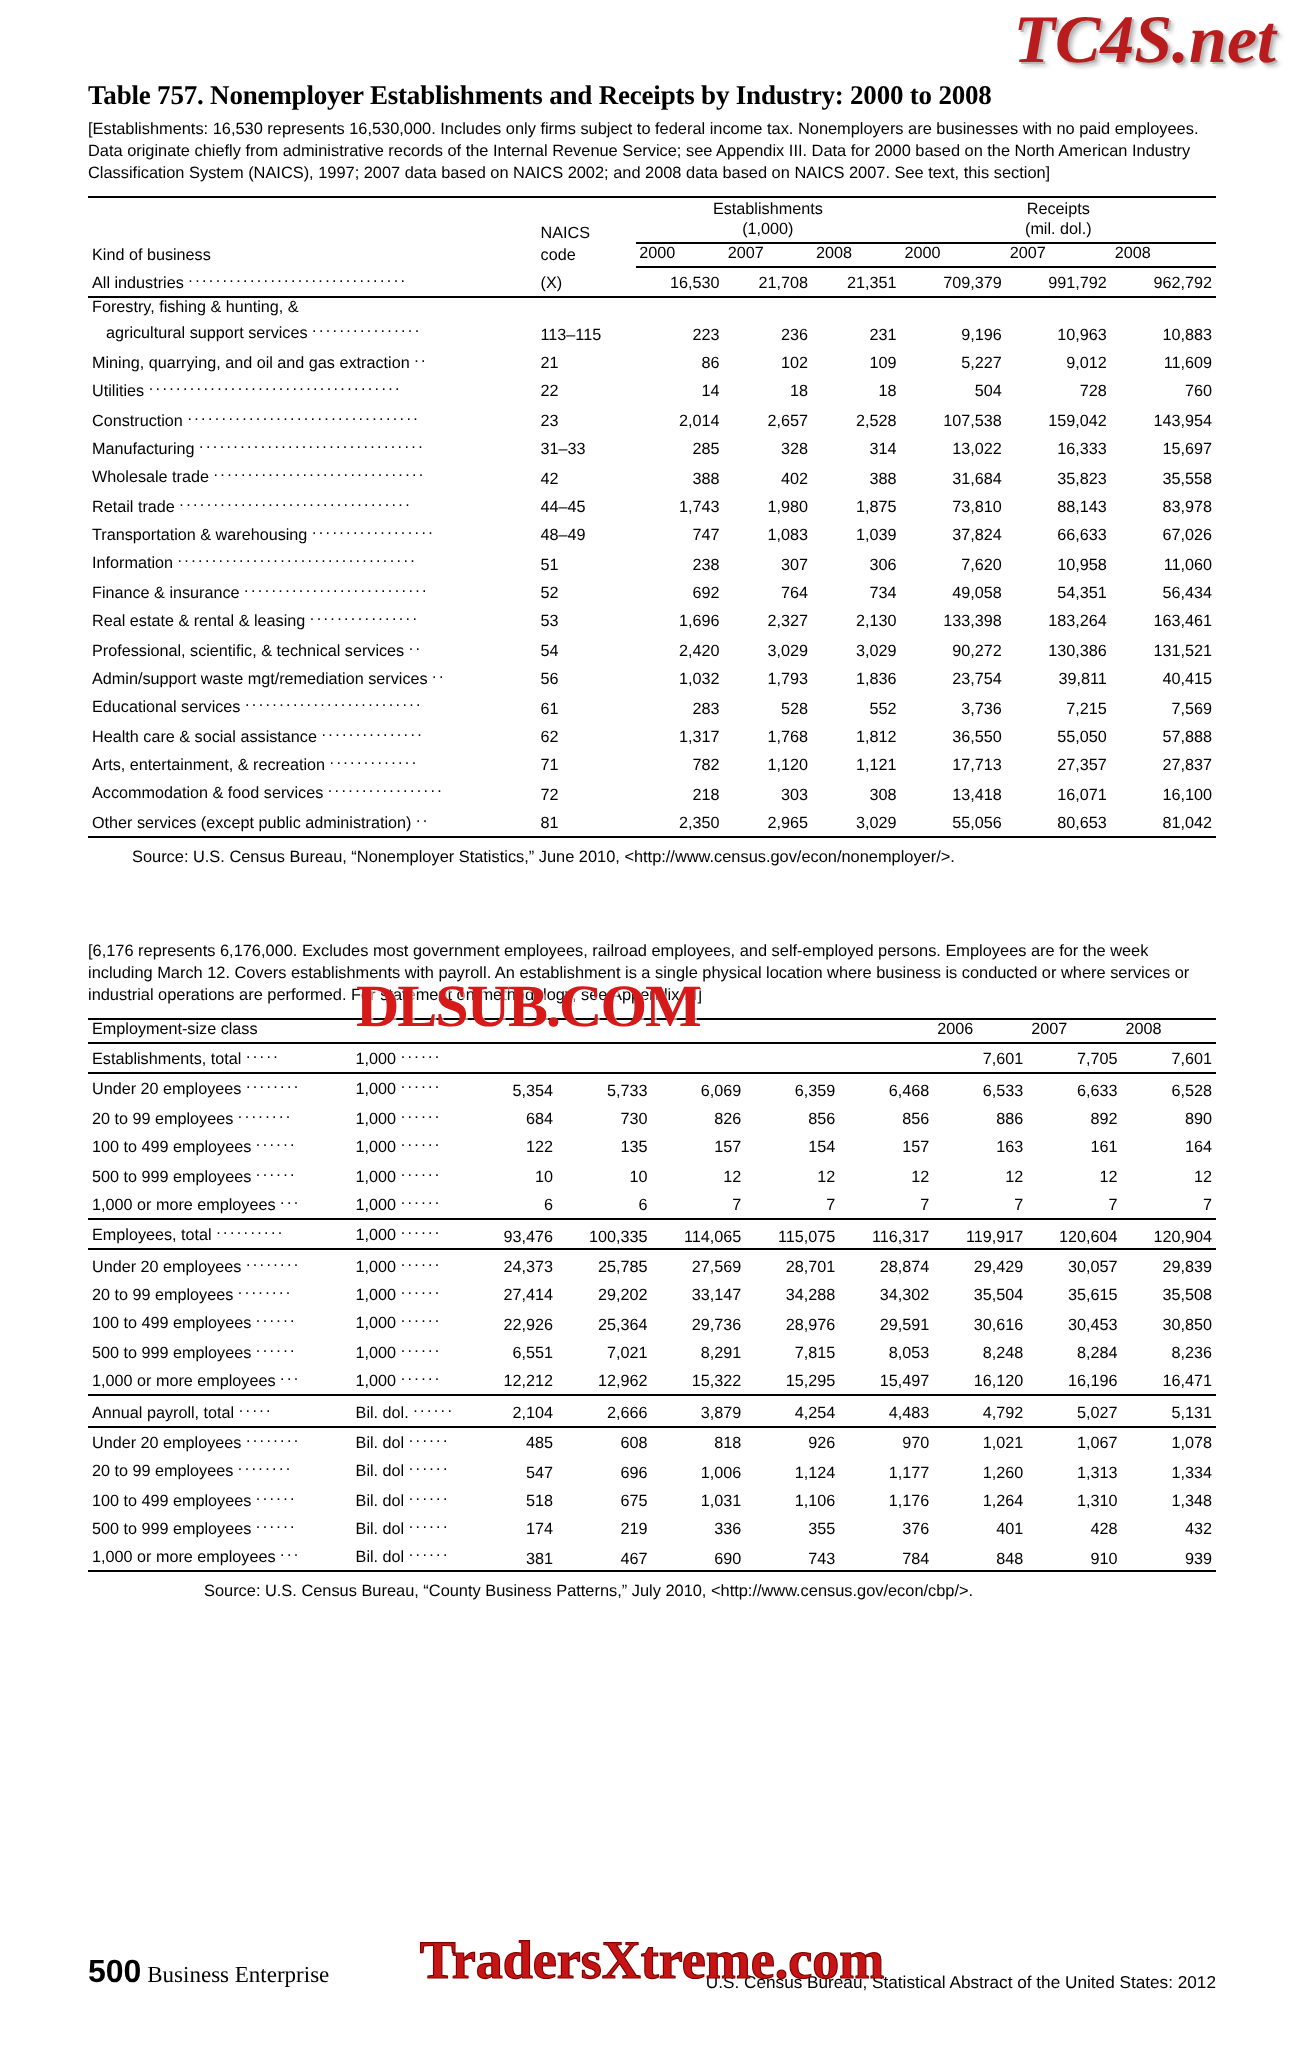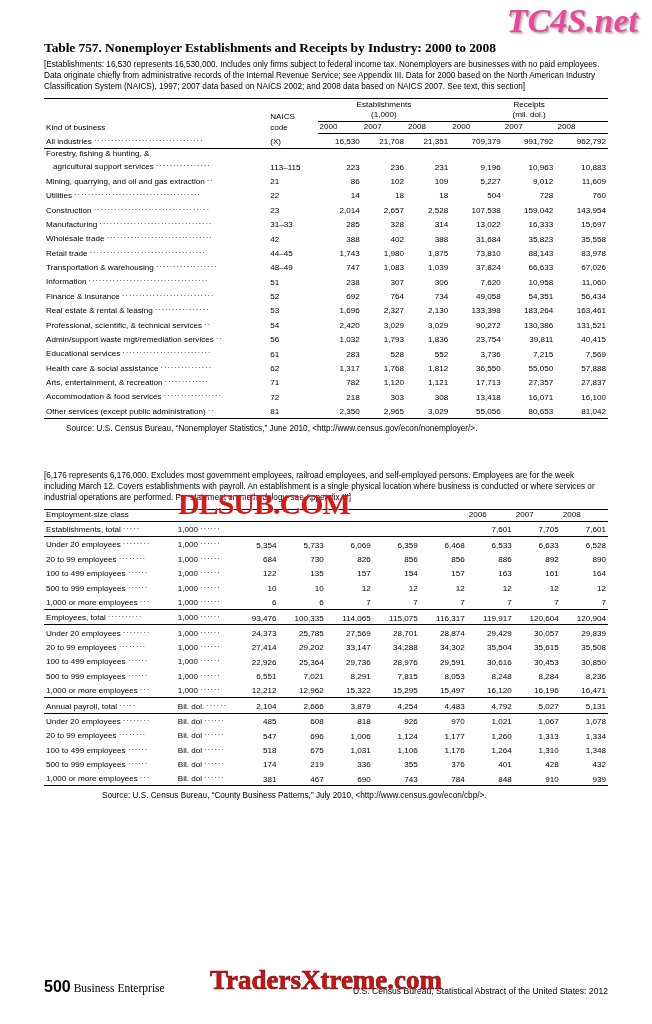--- a/index.html
+++ b/index.html
@@ -25,21 +25,21 @@
 
   
   .wm-tc4s {
     position: absolute;
     top: 2px;
     right: 14px;
     font-family: "Liberation Serif", serif;
     font-size: 34px;
     font-weight: bold;
     font-style: italic;
-    color: #ec4899;
+    color: #b91c1c;
     text-shadow: 1px 1px 0 #b8b8b8, 2px 2px 2px rgba(0,0,0,0.25);
     letter-spacing: 0px;
     z-index: 5;
     white-space: nowrap;
   }
   .wm-dlsub {
     position: absolute;
     top: 487px;
     left: 178px;
     font-family: "Liberation Serif", serif;

